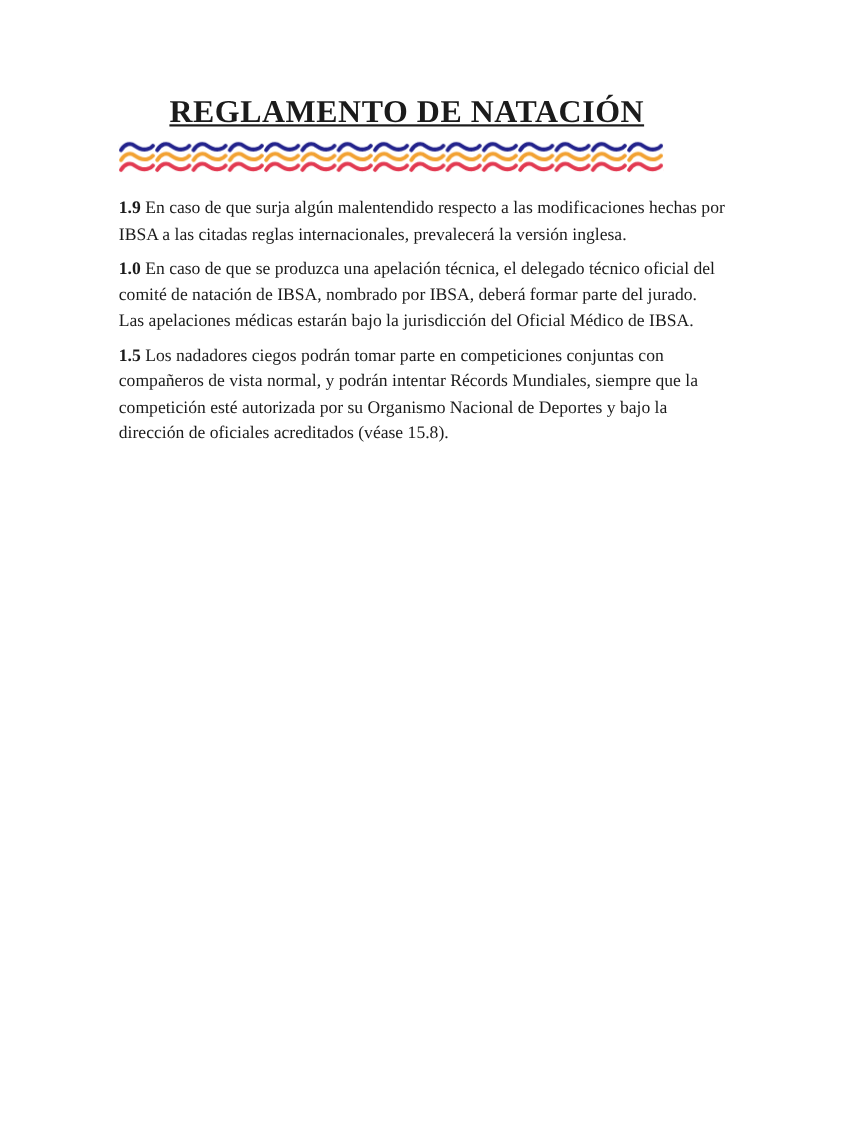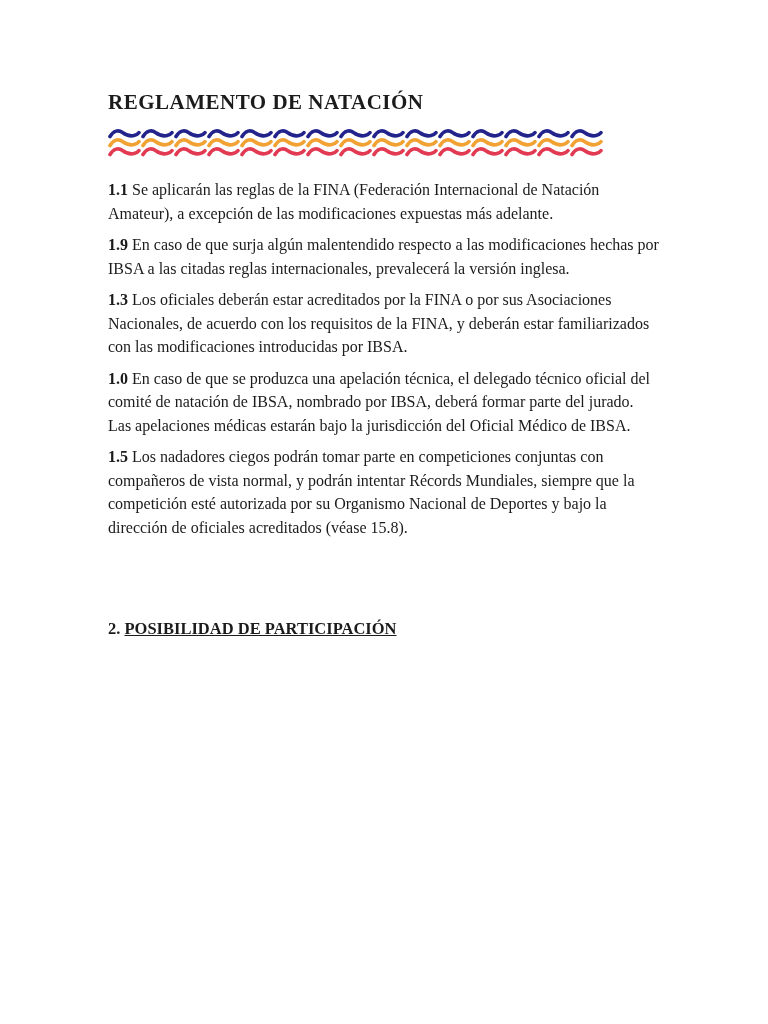--- a/index.html
+++ b/index.html
@@ -13,25 +13,27 @@
     color: #1b1b1b;
     overflow: hidden;
   }
   .content {
     position: absolute;
     left: 108px;
     top: 90px;
     width: 552px;
   }
   .doc-title {
-    font-size: 21px;
+    font-size: 29px;
     font-weight: bold;
     letter-spacing: 0.5px;
+    text-decoration: underline;
     line-height: 24px;
     margin-bottom: 14px;
+    margin-left: 46px;
   }
   .wave-strip {
     display: block;
     margin-bottom: 18px;
   }
   .section-heading {
     font-size: 16.5px;
     font-weight: bold;
     line-height: 22px;
   }
@@ -60,28 +62,25 @@
             <path d="M2,8.5 C5.5,2.5 10.5,1.5 14.5,4.5 C18,7 22,8.6 26,7.6 C28.5,7 30,5.8 31,4.6" stroke="#23238c"></path>
             <path d="M2,17.5 C5.5,11.5 10.5,10.5 14.5,13.5 C18,16 22,17.6 26,16.6 C28.5,16 30,14.8 31,13.6" stroke="#f2a233"></path>
             <path d="M2,26.5 C5.5,20.5 10.5,19.5 14.5,22.5 C18,25 22,26.6 26,25.6 C28.5,25 30,23.8 31,22.6" stroke="#e23a52"></path>
           </g>
         </pattern>
       </defs>
       <rect width="495" height="32" fill="url(#waveUnit)"></rect>
     </svg>
 
 
-    <p class="para"><b class="num">1.1</b> <span>Se aplicarán las reglas de la FINA (Federación Internacional de Natación Amateur), a excepción de las modificaciones expuestas más adelante.</span></p>
 
     <p class="para"><b class="num">1.9</b> <span>En caso de que surja algún malentendido respecto a las modificaciones hechas por IBSA a las citadas reglas internacionales, prevalecerá la versión inglesa.</span></p>
 
-    <p class="para"><b class="num">1.3</b> <span>Los oficiales deberán estar acreditados por la FINA o por sus Asociaciones Nacionales, de acuerdo con los requisitos de la FINA, y deberán estar familiarizados con las modificaciones introducidas por IBSA.</span></p>
 
     <p class="para"><b class="num">1.0</b> <span>En caso de que se produzca una apelación técnica, el delegado técnico oficial del comité de natación de IBSA, nombrado por IBSA, deberá formar parte del jurado. Las apelaciones médicas estarán bajo la jurisdicción del Oficial Médico de IBSA.</span></p>
 
     <p class="para"><b class="num">1.5</b> <span>Los nadadores ciegos podrán tomar parte en competiciones conjuntas con compañeros de vista normal, y podrán intentar Récords Mundiales, siempre que la competición esté autorizada por su Organismo Nacional de Deportes y bajo la dirección de oficiales acreditados (véase 15.8).</span></p>
 
 
 
-    <h2 class="section-heading heading-2"><span class="sec-num">2.</span> <span class="sec-title">POSIBILIDAD DE PARTICIPACIÓN</span></h2>
 
   </div>
 </div>
 
 </body></html>

